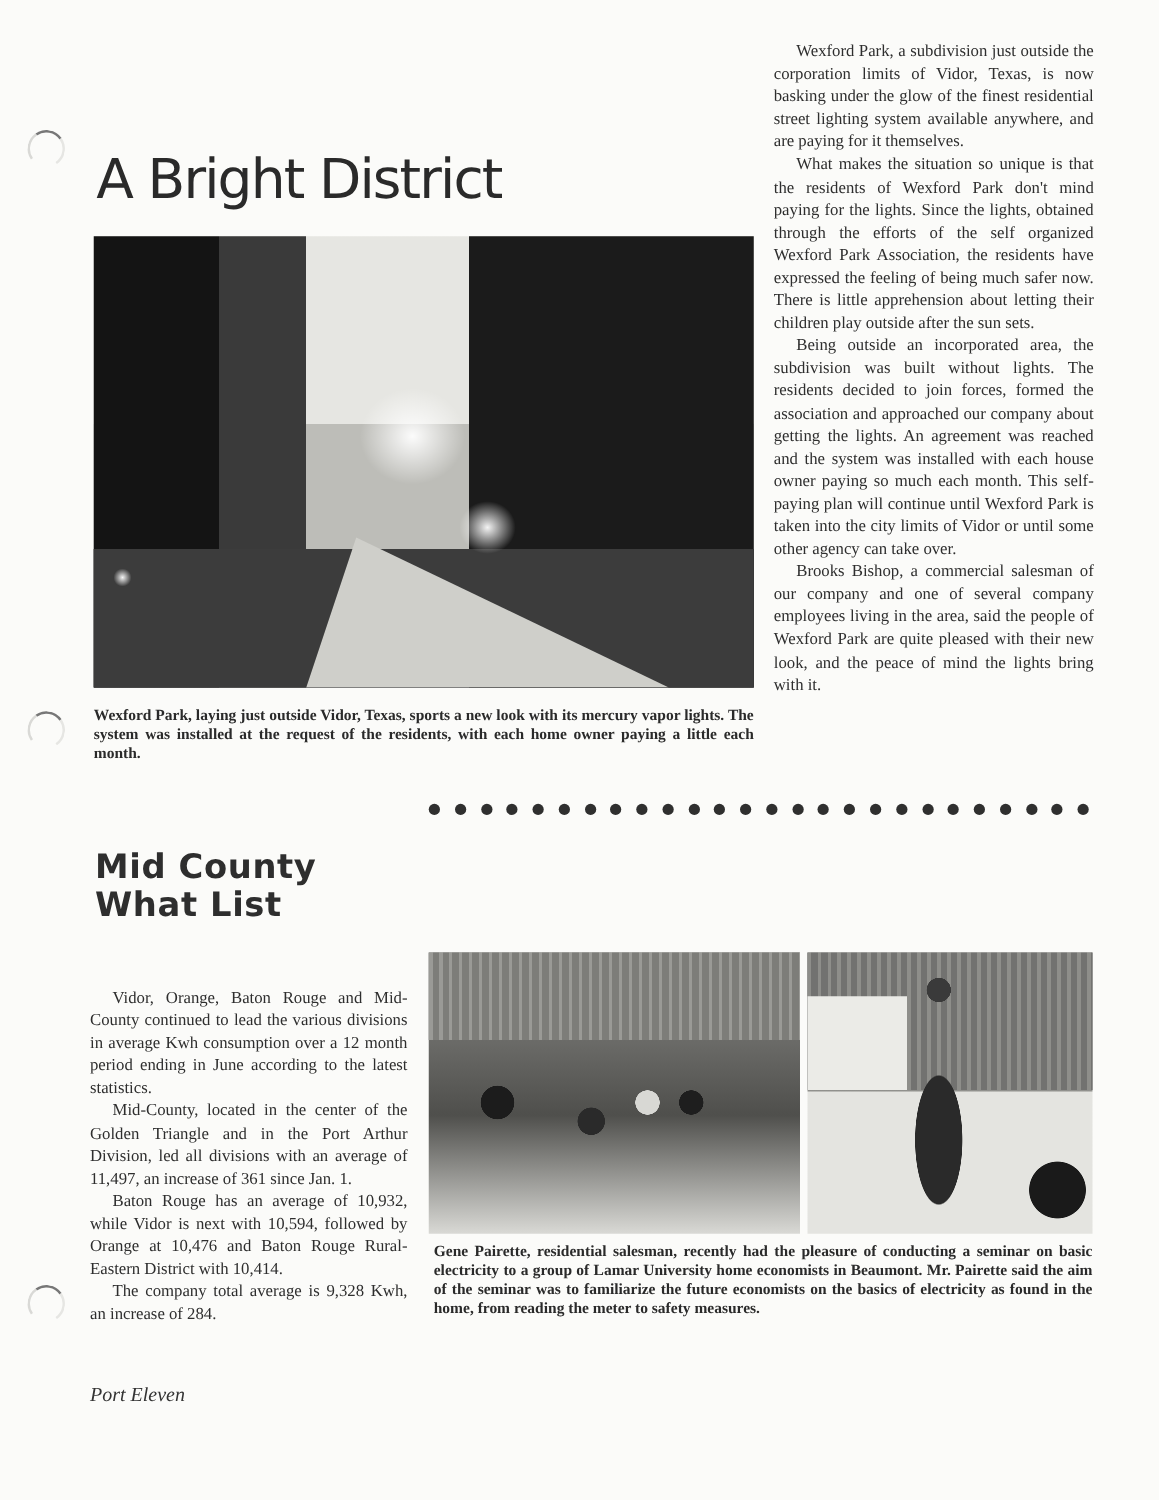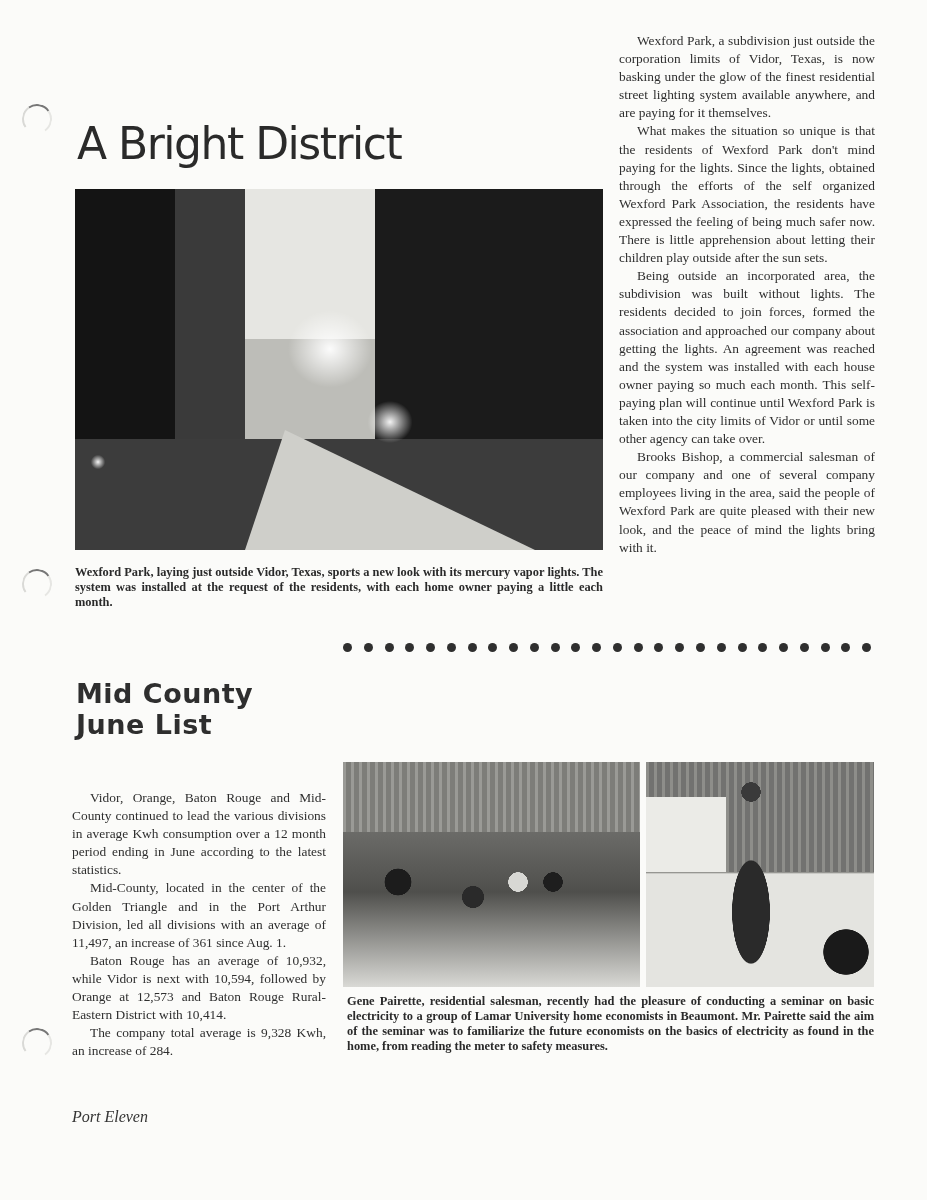--- a/index.html
+++ b/index.html
@@ -141,27 +141,27 @@
     <span class="dot"></span>
     <span class="dot"></span>
     <span class="dot"></span>
     <span class="dot"></span>
     <span class="dot"></span>
     <span class="dot"></span>
   </div>
 
 <h2 class="abs headline-2" style="margin:0;">
   <span>Mid County</span>
-  <span>June List</span>
+  <span>What List</span>
 </h2>
 
 <div class="col col-left">
   <p>Vidor, Orange, Baton Rouge and Mid-County continued to lead the various divisions in average Kwh consumption over a 12 month period ending in June according to the latest statistics.</p>
-  <p>Mid-County, located in the center of the Golden Triangle and in the Port Arthur Division, led all divisions with an average of 11,497, an increase of 361 since Aug. 1.</p>
-  <p>Baton Rouge has an average of 10,932, while Vidor is next with 10,594, followed by Orange at 12,573 and Baton Rouge Rural-Eastern District with 10,414.</p>
+  <p>Mid-County, located in the center of the Golden Triangle and in the Port Arthur Division, led all divisions with an average of 11,497, an increase of 361 since Jan. 1.</p>
+  <p>Baton Rouge has an average of 10,932, while Vidor is next with 10,594, followed by Orange at 10,476 and Baton Rouge Rural-Eastern District with 10,414.</p>
   <p>The company total average is 9,328 Kwh, an increase of 284.</p>
 </div>
 
 <div class="photo photo-seminar-audience" title="Seated audience of women taking notes at a seminar"></div>
 <div class="photo photo-seminar-speaker" title="Man in suit holding papers presenting in front of a display board"></div>
 
 <div class="caption caption-2">Gene Pairette, residential salesman, recently had the pleasure of conducting a seminar on basic electricity to a group of Lamar University home economists in Beaumont. Mr. Pairette said the aim of the seminar was to familiarize the future economists on the basics of electricity as found in the home, from reading the meter to safety measures.</div>
 
 <div class="folio">Port Eleven</div>
 

